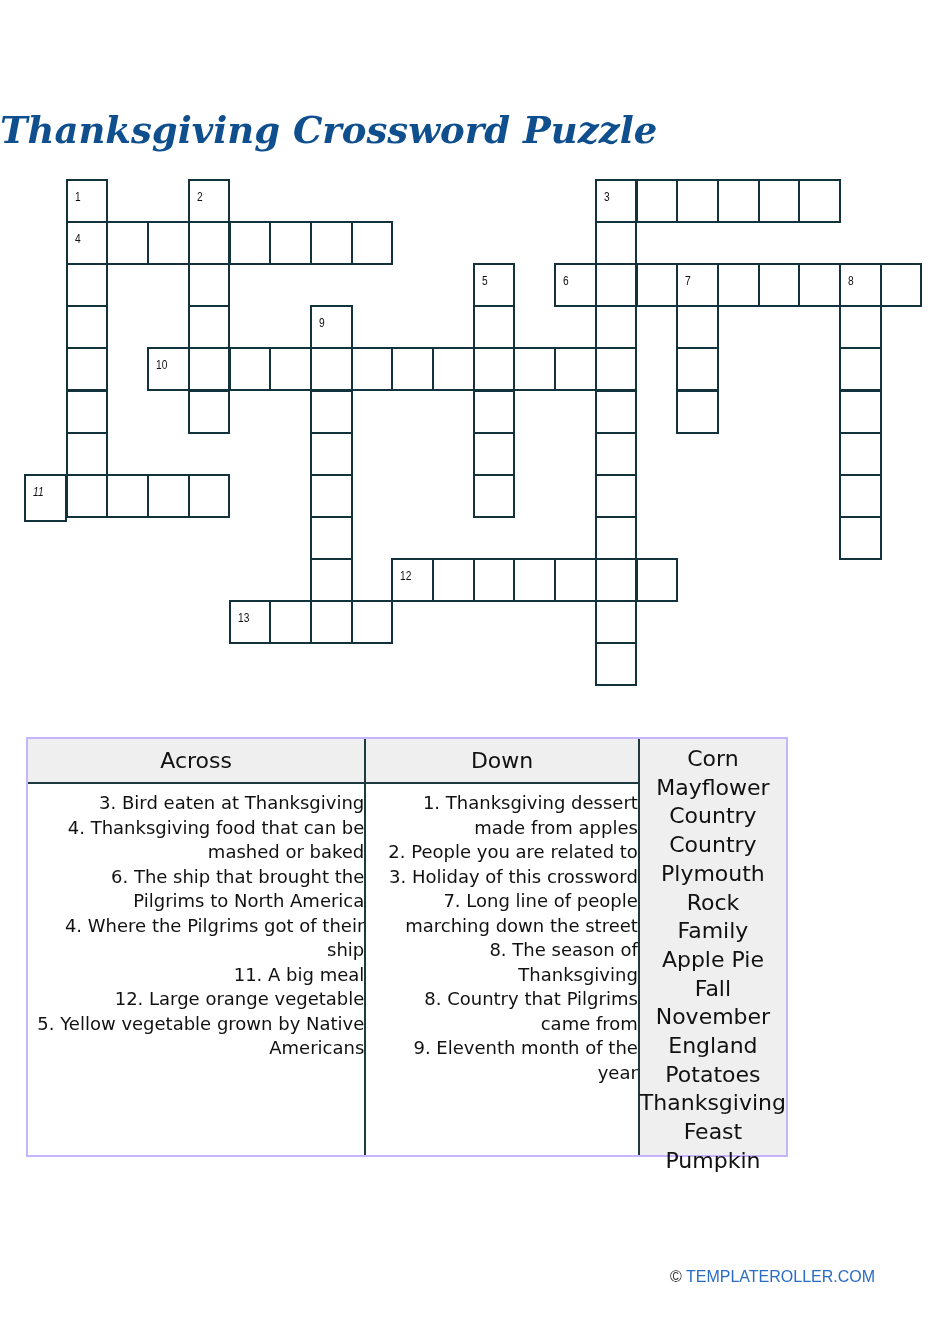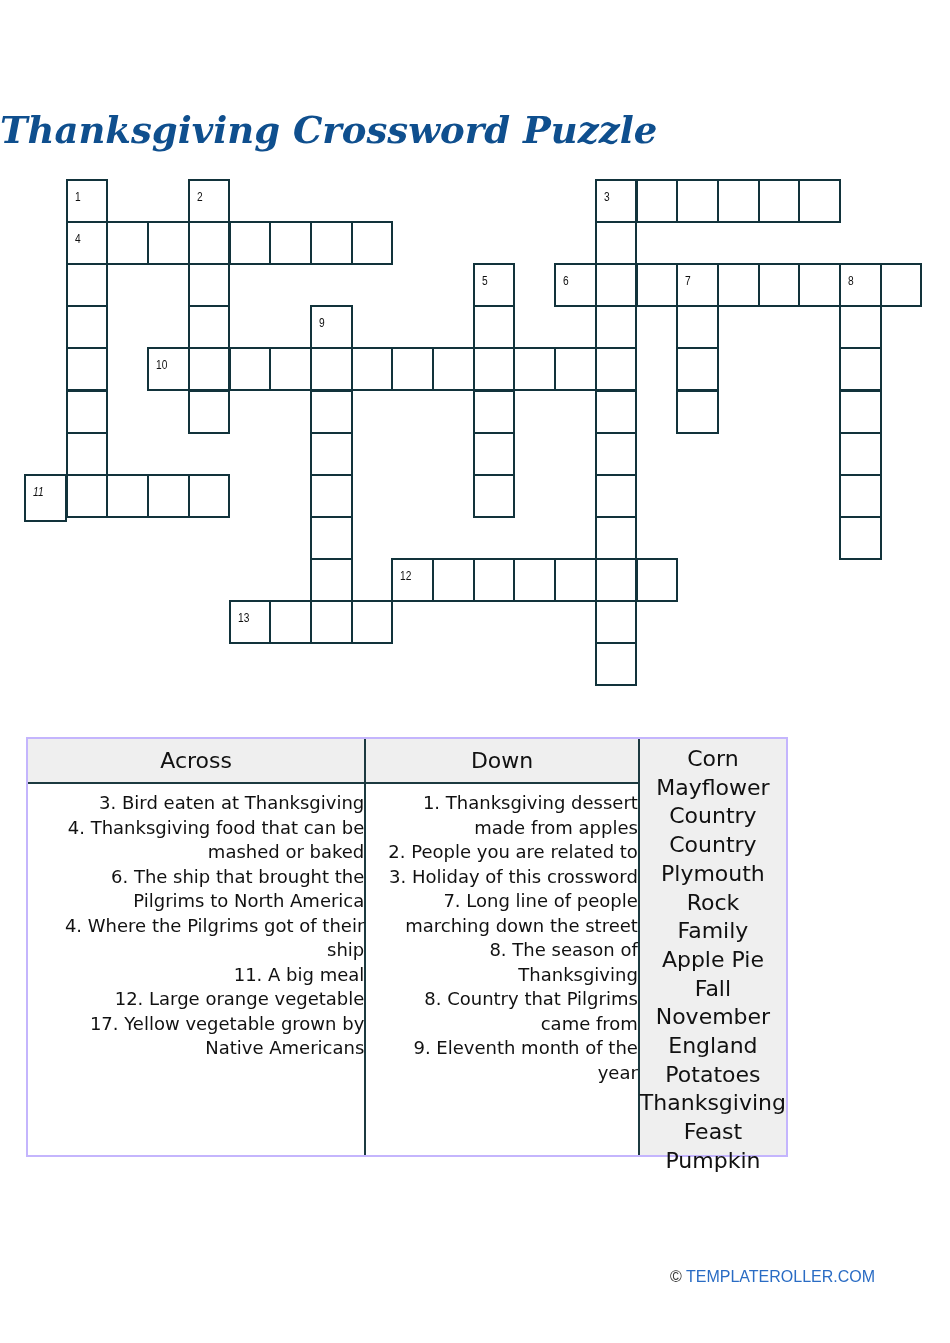--- a/index.html
+++ b/index.html
@@ -147,21 +147,21 @@
 <div class="clues">
   <div class="col col-across">
     <div class="col-head">Across</div>
     <ul class="clue-list">
       <li>3. Bird eaten at Thanksgiving</li>
       <li>4. Thanksgiving food that can be mashed or baked</li>
       <li>6. The ship that brought the Pilgrims to North America</li>
       <li>4. Where the Pilgrims got of their ship</li>
       <li>11. A big meal</li>
       <li>12. Large orange vegetable</li>
-      <li>17. Yellow vegetable grown by Native Americans</li>
+      <li>5. Yellow vegetable grown by Native Americans</li>
     </ul>
   </div>
   <div class="col col-down">
     <div class="col-head">Down</div>
     <ul class="clue-list">
       <li>1. Thanksgiving dessert made from apples</li>
       <li>2. People you are related to</li>
       <li>3. Holiday of this crossword</li>
       <li>7. Long line of people marching down the street</li>
       <li>8. The season of Thanksgiving</li>

